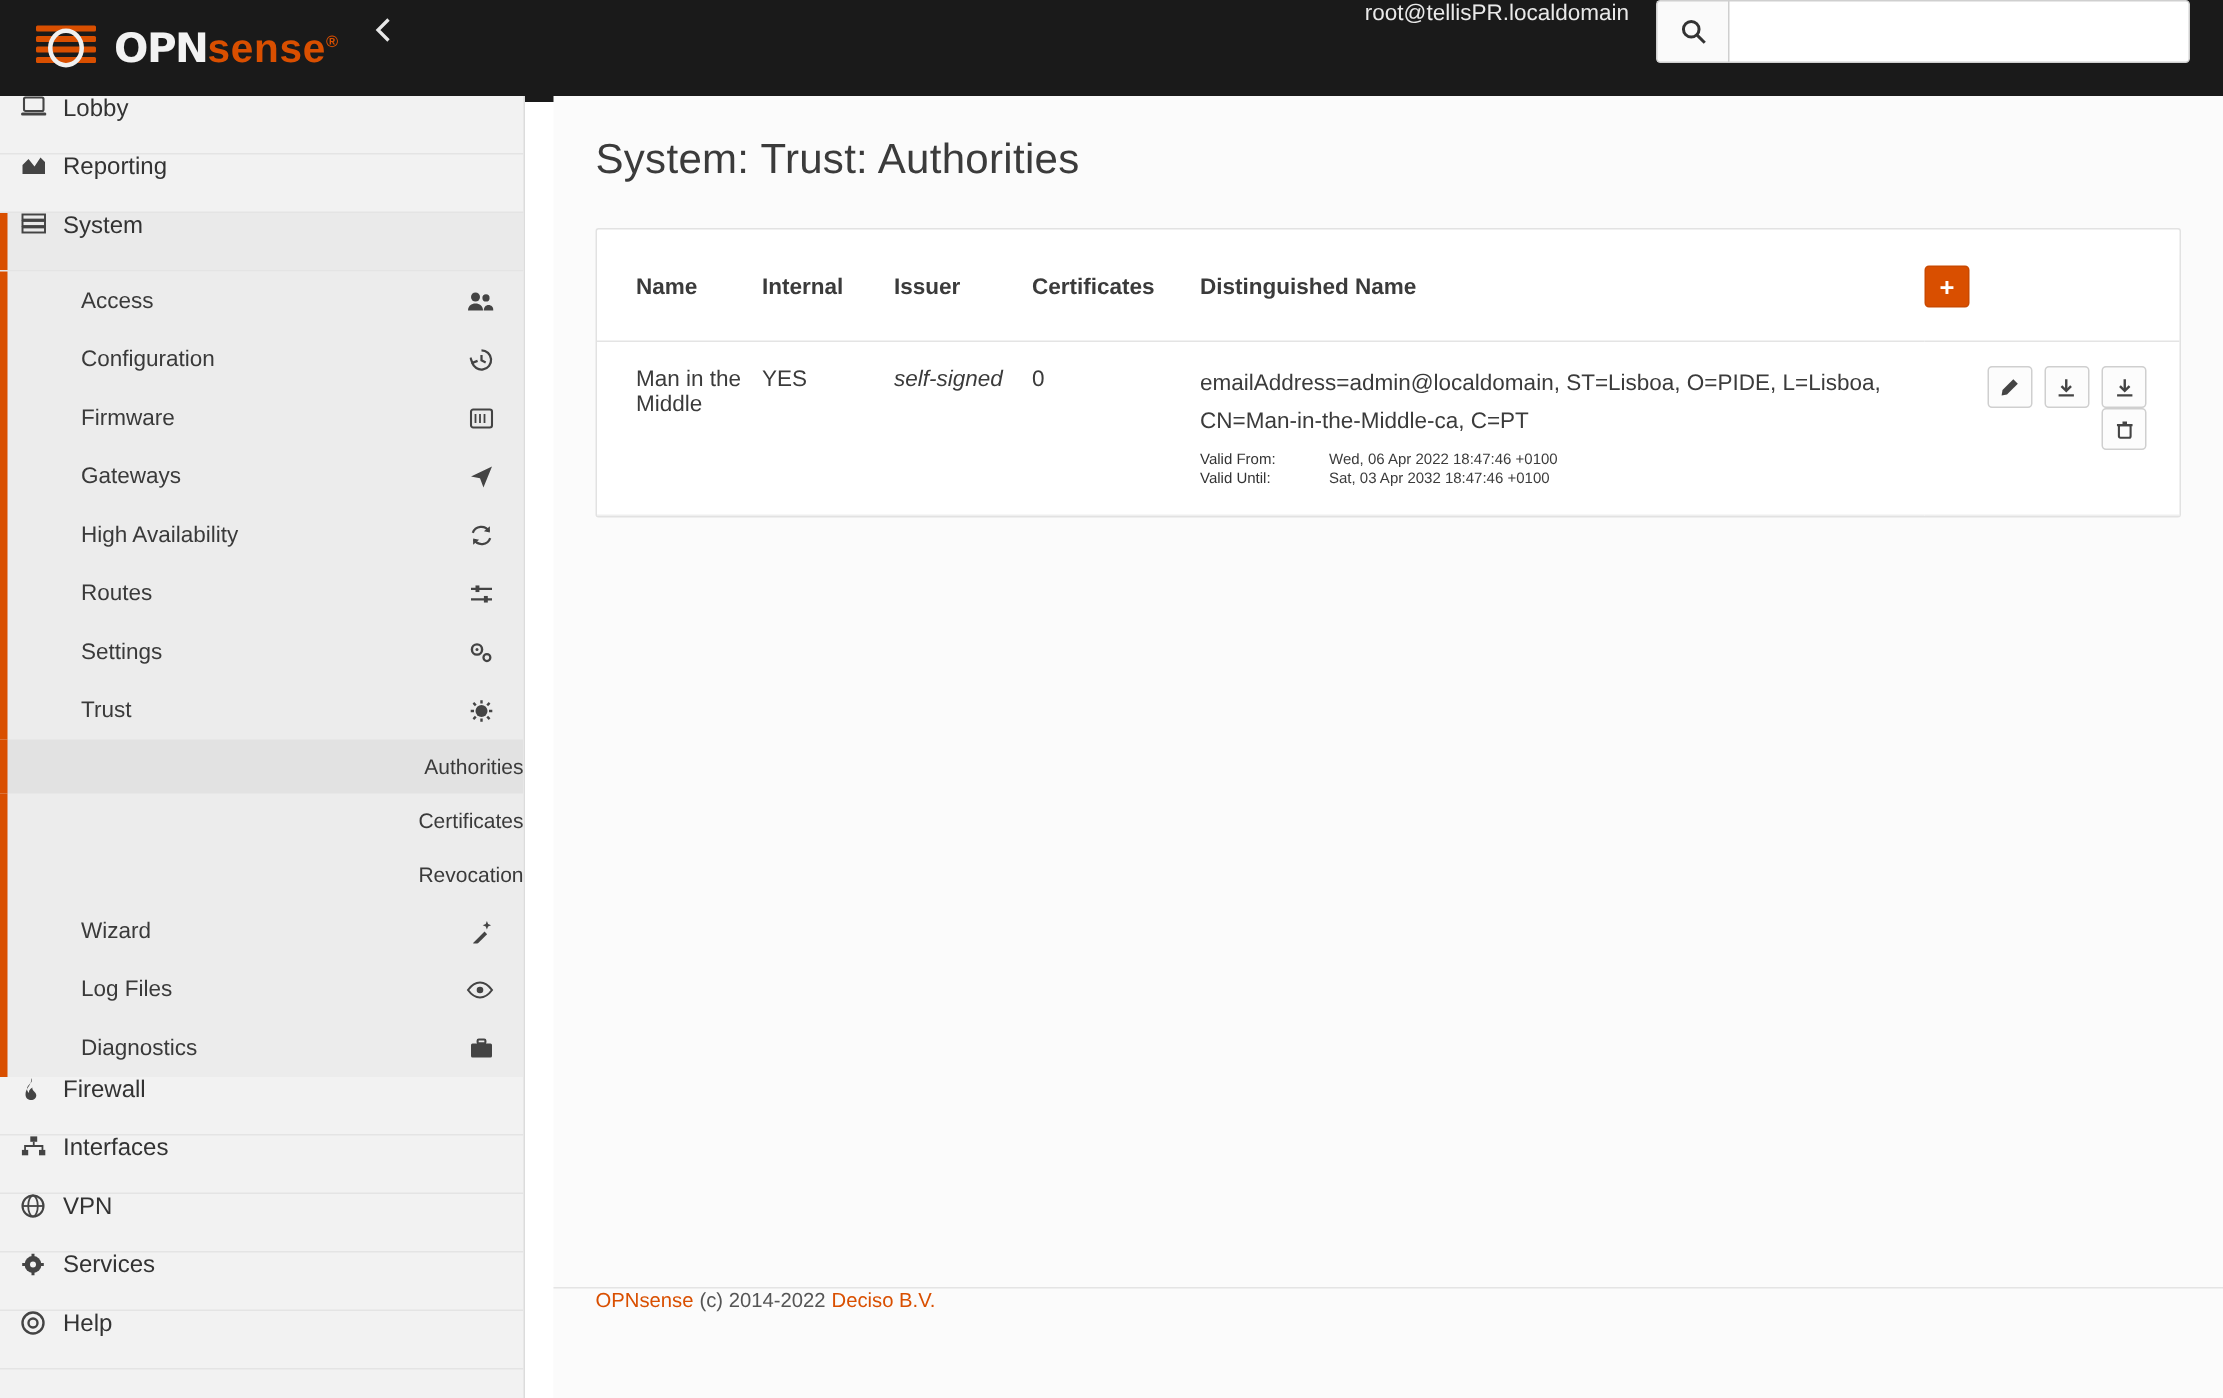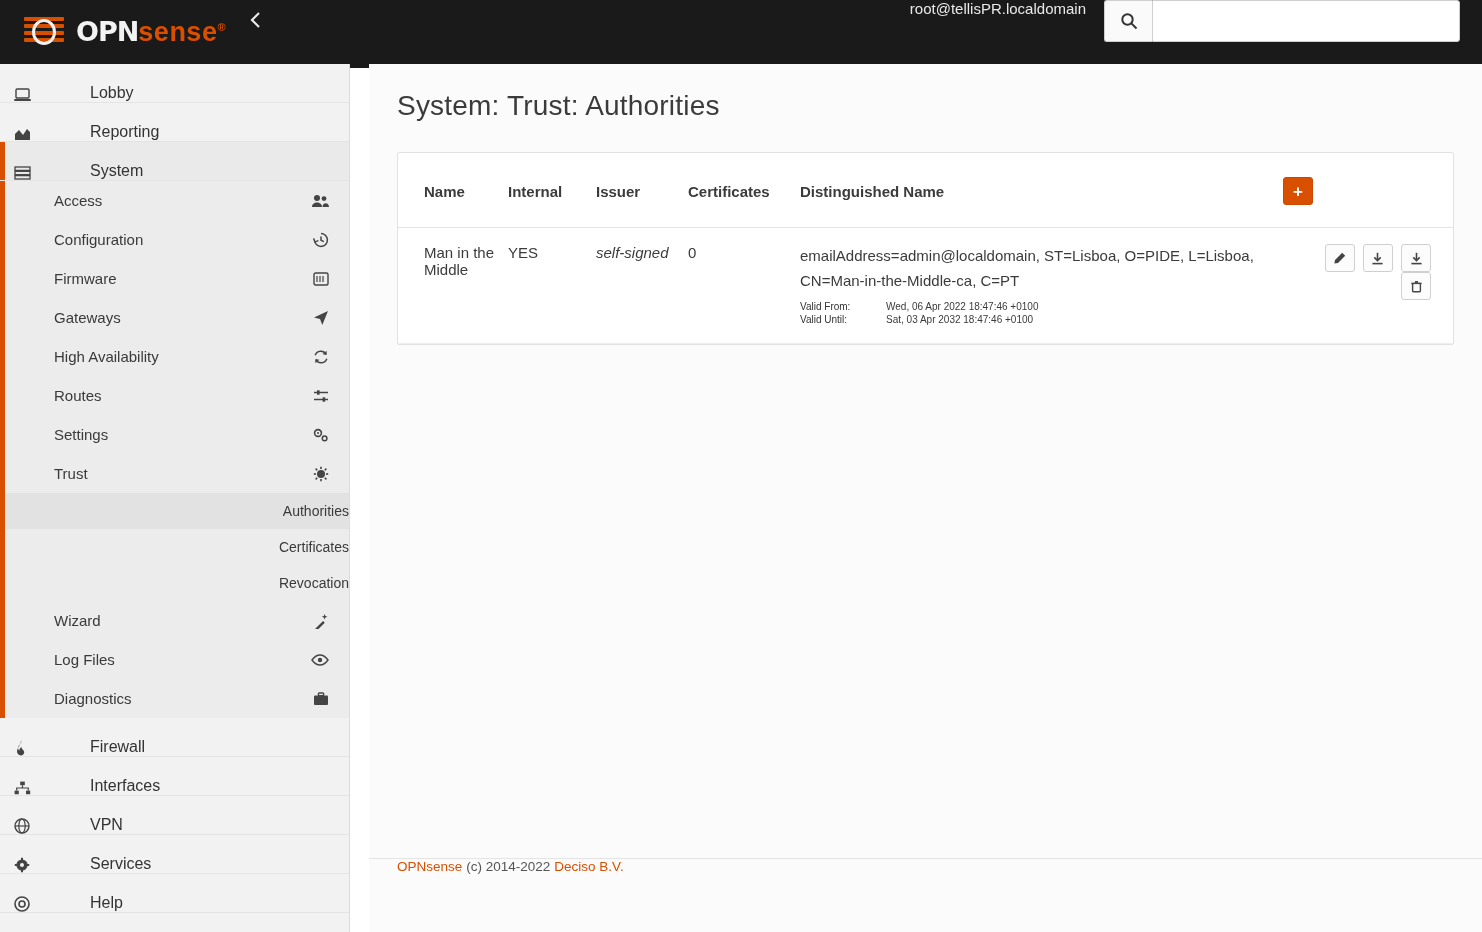--- a/index.html
+++ b/index.html
@@ -66,23 +66,23 @@
   }
 
   
   .sidebar {
     position: absolute; top: 64px; left: 0; width: 350px; bottom: 0;
     background: #f2f2f2; border-right: 1px solid #dcdcdc;
     overflow: hidden;
   }
   .sb-list { list-style: none; margin: 0; padding: 0; }
   .sb-top {
-    display: flex; align-items: flex-end; height: 39px;
+    display: flex; align-items: flex-start; height: 39px;
     padding-left: 14px; font-size: 16px; color: #333;
-    cursor: pointer; position: relative; border-bottom: 1px solid #e4e4e4; gap: 48px;
+    cursor: pointer; position: relative; border-bottom: 1px solid #e4e4e4;
   }
   .sb-top .ico { width: 28px; color: #444; display: flex; align-items: center; font-size: 15px; }
   .sb-top.active { background: #eaeaea; }
   .sb-top.active::before {
     content: ""; position: absolute; left: 0; top: 0; bottom: 0; width: 5px; background: #d94f00;
   }
   .sb-sub { list-style: none; margin: 0; padding: 0; background: #ececec; }
   .sb-sub-item {
     display: flex; align-items: center; justify-content: space-between;
     height: 39px; padding-left: 54px; padding-right: 20px;

